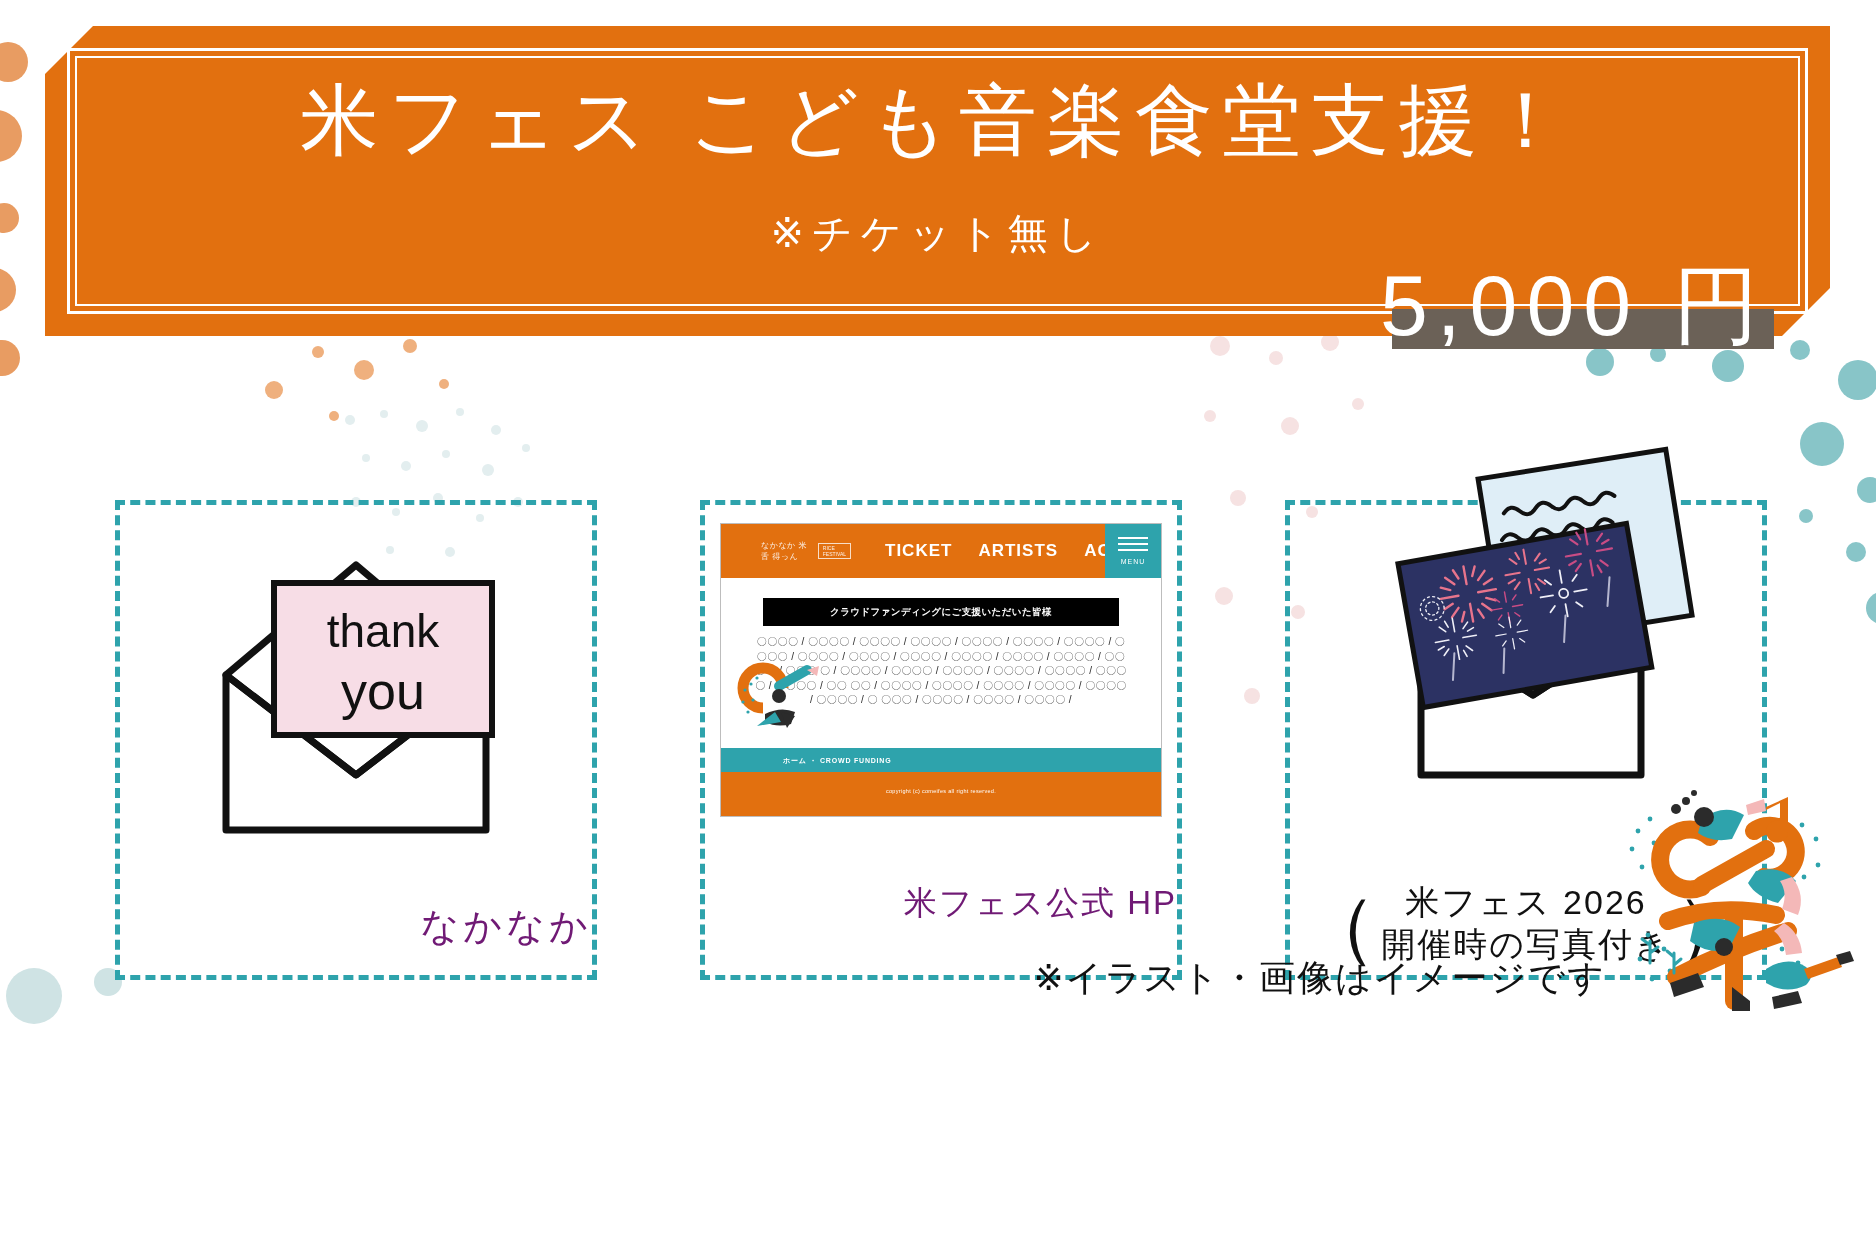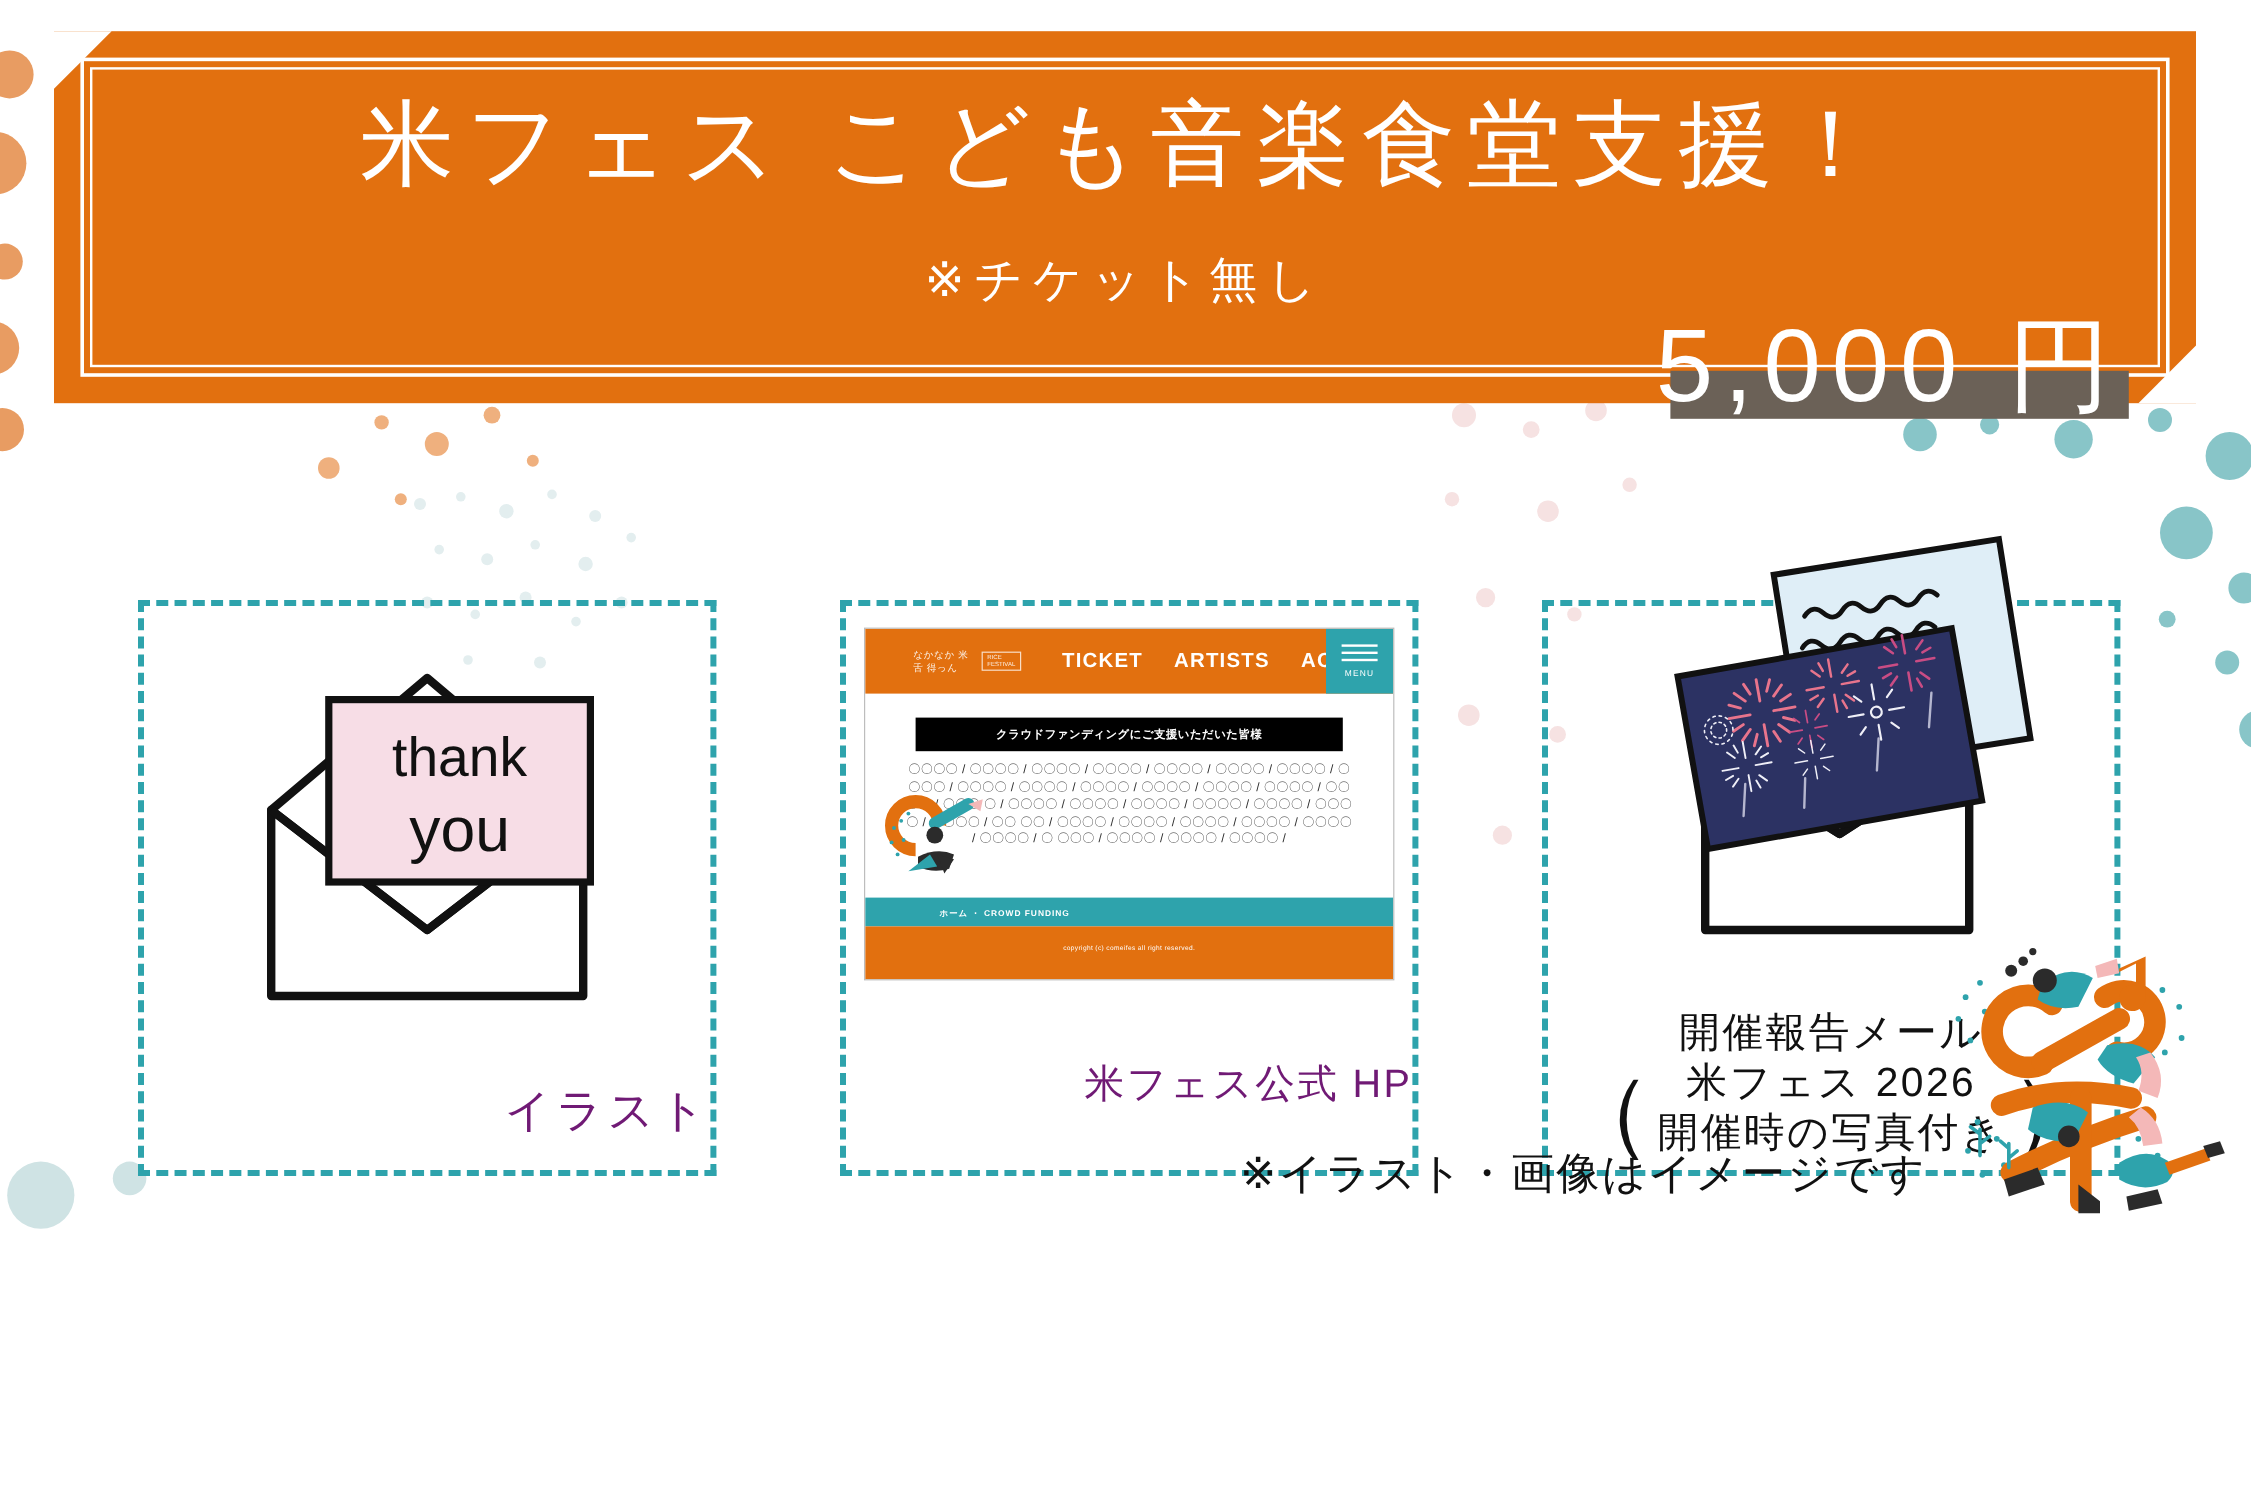--- a/index.html
+++ b/index.html
@@ -302,21 +302,21 @@
           <path d="M60 150 L190 40 L320 150" fill="#fff" stroke="#111" stroke-width="7" stroke-linejoin="round" stroke-linecap="round"></path>
 
           <path d="M60 150 L60 305 L320 305 L320 150 L190 250 Z" fill="#fff" stroke="#111" stroke-width="7" stroke-linejoin="round"></path>
           <path d="M60 150 L190 250 L320 150" fill="none" stroke="#111" stroke-width="7" stroke-linejoin="round"></path>
 
           <rect x="108" y="58" width="218" height="152" fill="#F7DDE6" stroke="#111" stroke-width="6"></rect>
           <text x="217" y="122" text-anchor="middle" font-family="'Liberation Sans',sans-serif" font-size="46" fill="#111">thank</text>
           <text x="217" y="184" text-anchor="middle" font-family="'Liberation Sans',sans-serif" font-size="52" fill="#111">you</text>
         </svg>
       </div>
-      <div class="cap one">イラスト</div>
+      <div class="cap one">なかなか</div>
     </div>
 
     <div class="rbox b2">
       <div class="art" style="top:18px;">
         <div class="site">
 
           <div class="site-nav">
             <div class="site-logo">
               <span>なかなか 米 舌 得っん</span>
               <span class="tag">RICE FESTIVAL</span>
@@ -443,21 +443,20 @@
                   <path d="M302 148 l-7 28"></path>
               </g>
             </g>
           </g>
         </svg>
       </div>
 
       <div class="cap-paren" style="bottom:10px;">
         <div style="font-size:78px;line-height:.92;margin-right:4px;margin-bottom:2px;">（</div>
         <div style="text-align:center;font-size:34px;line-height:1.22;letter-spacing:2px;">
-          <div>開催報告メール</div>
           <div>米フェス 2026</div>
           <div>開催時の写真付き</div>
         </div>
         <div style="font-size:78px;line-height:.92;margin-left:4px;margin-bottom:2px;">）</div>
       </div>
     </div>
 
   </div>
 
   <div class="note">※イラスト・画像はイメージです</div>

